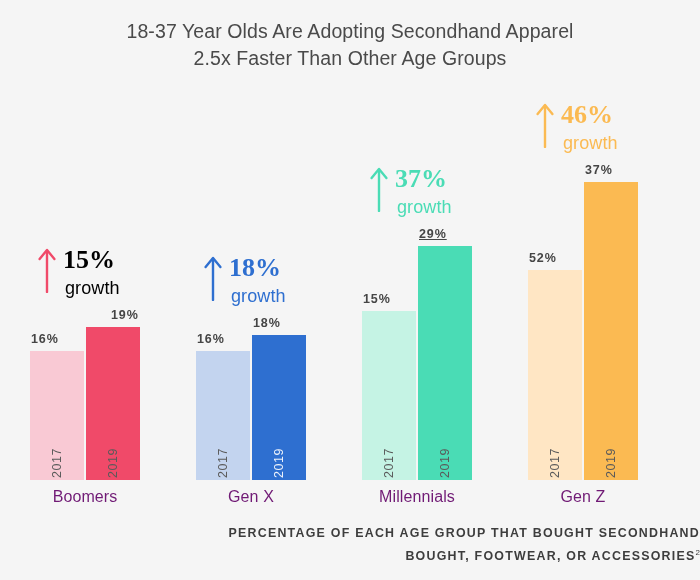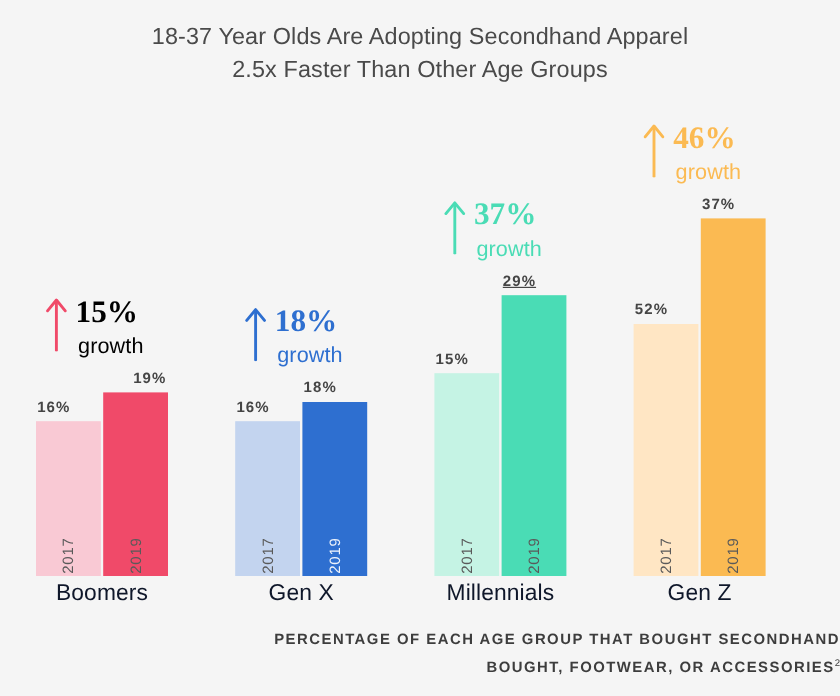--- a/index.html
+++ b/index.html
@@ -93,22 +93,22 @@
     white-space: nowrap;
   }
 
   
   .cat-label {
     position: absolute;
     bottom: 74px;
     left: -18px;
     width: 146px;
     text-align: center;
-    font-size: 19px;
-    color: #0f172a;
+    font-size: 16px;
+    color: #701a75;
     letter-spacing: 0.1px;
   }
 
   
   .growth {
     position: absolute;
     white-space: nowrap;
   }
   .growth-inner {
     display: flex;

